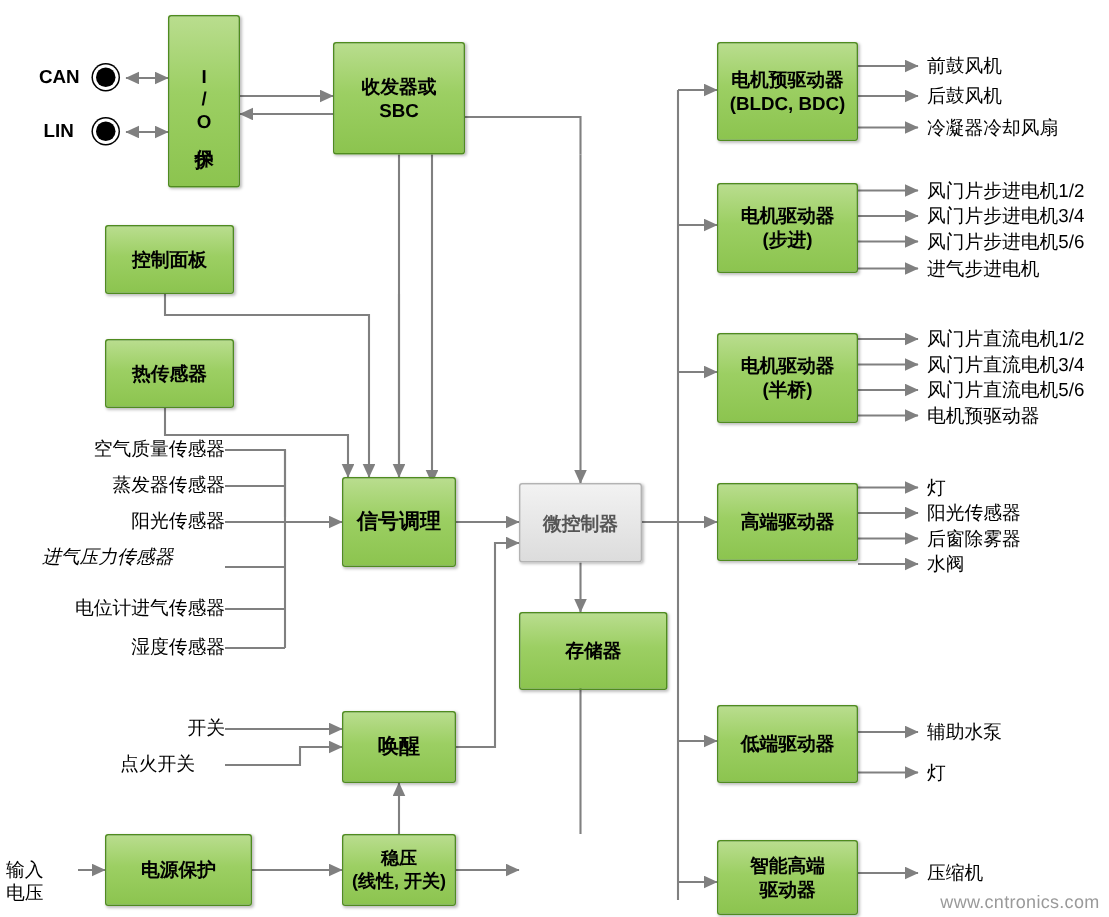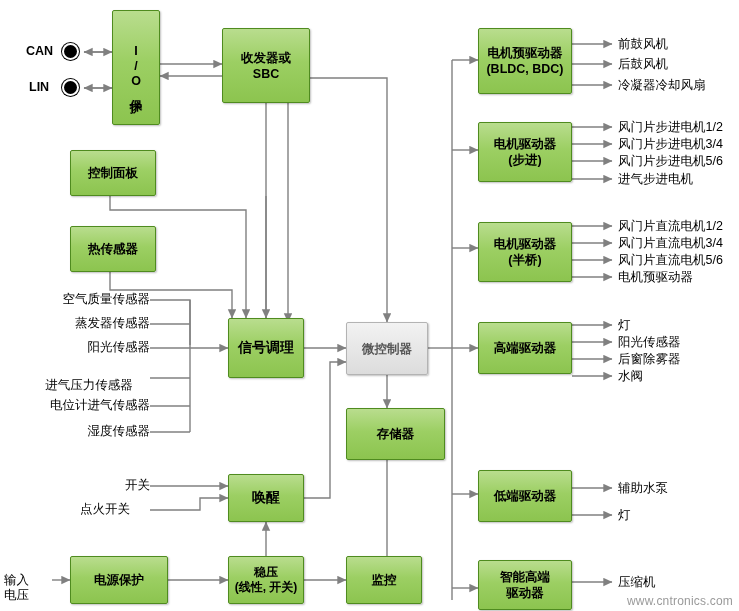--- a/index.html
+++ b/index.html
@@ -204,23 +204,20 @@
 
   <div class="box" style="left:70px;top:556px;width:98px;height:48px;">
     <span>电源保护</span>
   </div>
 
   <div class="box" style="left:228px;top:556px;width:76px;height:48px;white-space:pre-line;font-size:12px;">
     <span>稳压
 (线性, 开关)</span>
   </div>
 
-  <div class="box" style="left:346px;top:556px;width:76px;height:48px;">
-    <span>监控</span>
-  </div>
 
   <div class="box" style="left:478px;top:28px;width:94px;height:66px;white-space:pre-line;">
     <span>电机预驱动器
 (BLDC, BDC)</span>
   </div>
 
   <div class="box" style="left:478px;top:122px;width:94px;height:60px;white-space:pre-line;">
     <span>电机驱动器
 (步进)</span>
   </div>
@@ -239,21 +236,21 @@
   </div>
 
   <div class="box" style="left:478px;top:560px;width:94px;height:50px;white-space:pre-line;">
     <span>智能高端
 驱动器</span>
   </div>
 
   <div class="lbl" style="left:40px;top:292px;width:110px;text-align:right;">空气质量传感器</div>
   <div class="lbl" style="left:40px;top:316px;width:110px;text-align:right;">蒸发器传感器</div>
   <div class="lbl" style="left:40px;top:340px;width:110px;text-align:right;">阳光传感器</div>
-  <div class="lbl" style="left:28px;top:378px;width:122px;text-align:center;">进气压力传感器</div>
+  <div class="lbl" style="left:28px;top:364px;width:122px;text-align:left;font-style:italic;">进气压力传感器</div>
   <div class="lbl" style="left:14px;top:398px;width:136px;text-align:right;">电位计进气传感器</div>
   <div class="lbl" style="left:40px;top:424px;width:110px;text-align:right;">湿度传感器</div>
 
   <div class="lbl" style="left:80px;top:478px;width:70px;text-align:right;">开关</div>
   <div class="lbl" style="left:60px;top:502px;width:90px;text-align:center;">点火开关</div>
 
   <div class="lbl" style="left:4px;top:573px;width:48px;text-align:left;white-space:pre-line;">输入
 电压</div>
 
   <div class="lbl" style="left:618px;top:37px;">前鼓风机</div>

